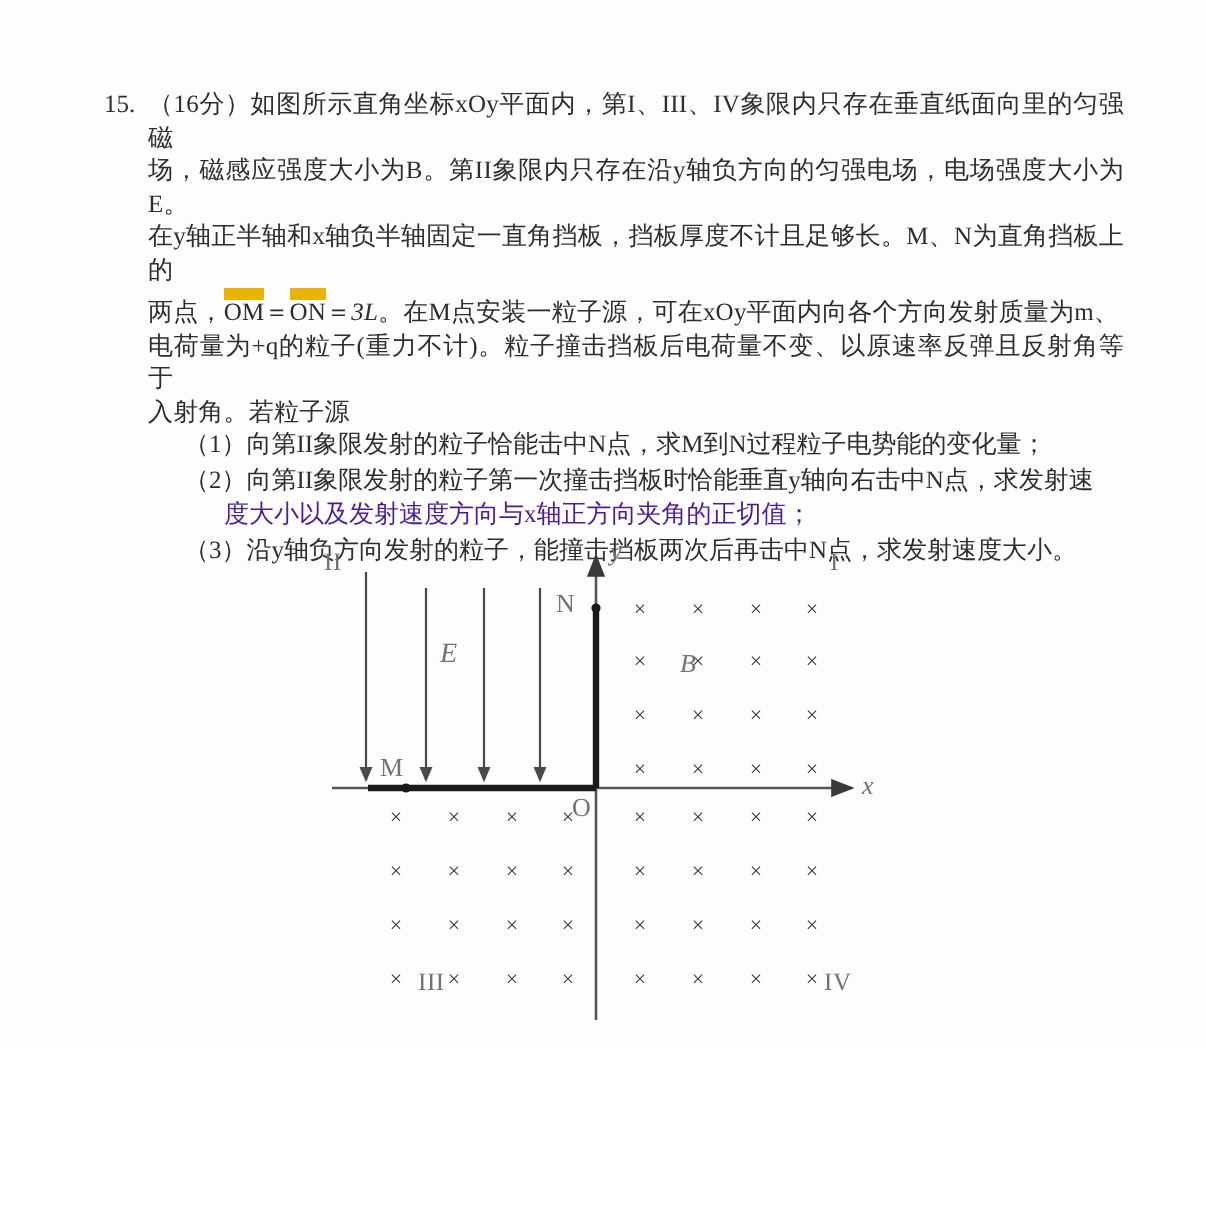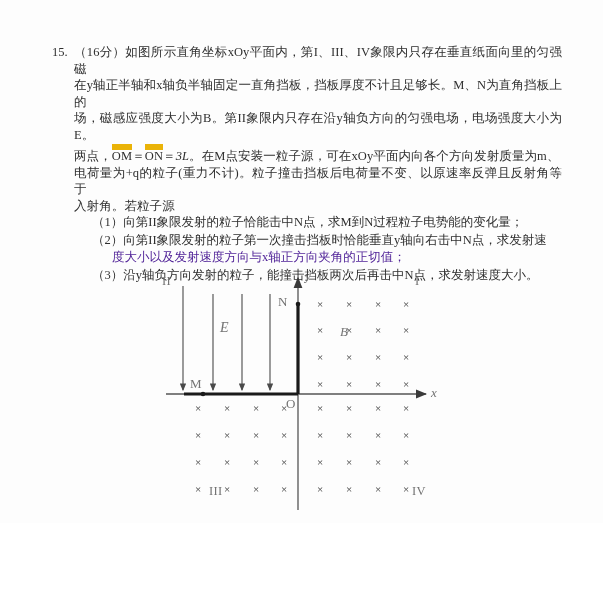--- a/index.html
+++ b/index.html
@@ -112,22 +112,22 @@
 <body>
 
 <div class="page">
 
   <div class="problem">
 
     <div class="prob-row">
       <div class="prob-num">15.</div>
       <div class="prob-body">
         <p class="ptext first">（16分）如图所示直角坐标xOy平面内，第I、III、IV象限内只存在垂直纸面向里的匀强磁</p>
+        <p class="ptext">场，磁感应强度大小为B。第II象限内只存在沿y轴负方向的匀强电场，电场强度大小为E。</p>
         <p class="ptext">在y轴正半轴和x轴负半轴固定一直角挡板，挡板厚度不计且足够长。M、N为直角挡板上的</p>
-        <p class="ptext">场，磁感应强度大小为B。第II象限内只存在沿y轴负方向的匀强电场，电场强度大小为E。</p>
 
         <p class="ptext eqline">
           <span>两点，</span><span class="overline">OM</span><span>＝</span><span class="overline">ON</span><span>＝</span><span class="ital">3L</span><span>。在M点安装一粒子源，可在xOy平面内向各个方向发射质量为m、</span>
         </p>
 
         <p class="ptext">电荷量为+q的粒子(重力不计)。粒子撞击挡板后电荷量不变、以原速率反弹且反射角等于</p>
         <p class="ptext">入射角。若粒子源</p>
 
         <p class="sub-q">（1）向第II象限发射的粒子恰能击中N点，求M到N过程粒子电势能的变化量；</p>
         <p class="sub-q">（2）向第II象限发射的粒子第一次撞击挡板时恰能垂直y轴向右击中N点，求发射速</p>

